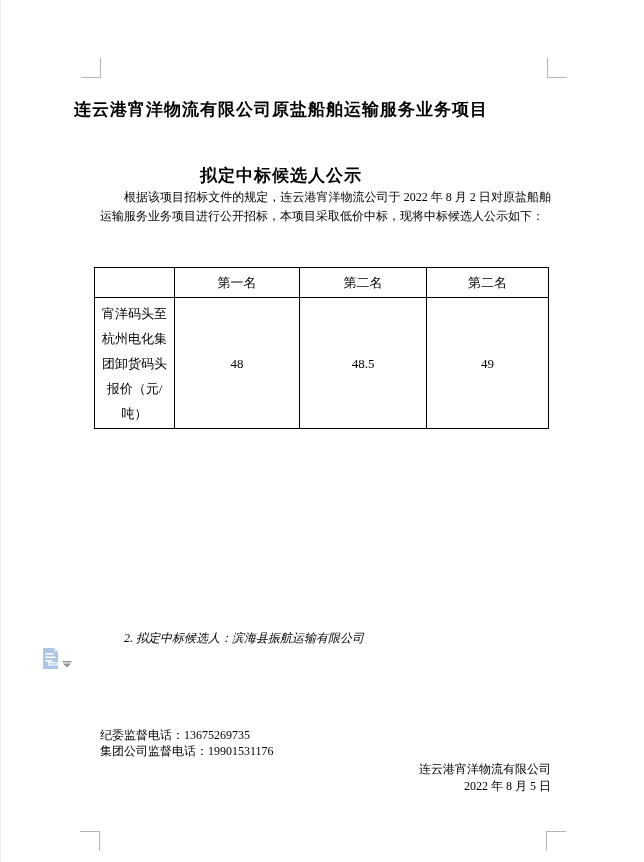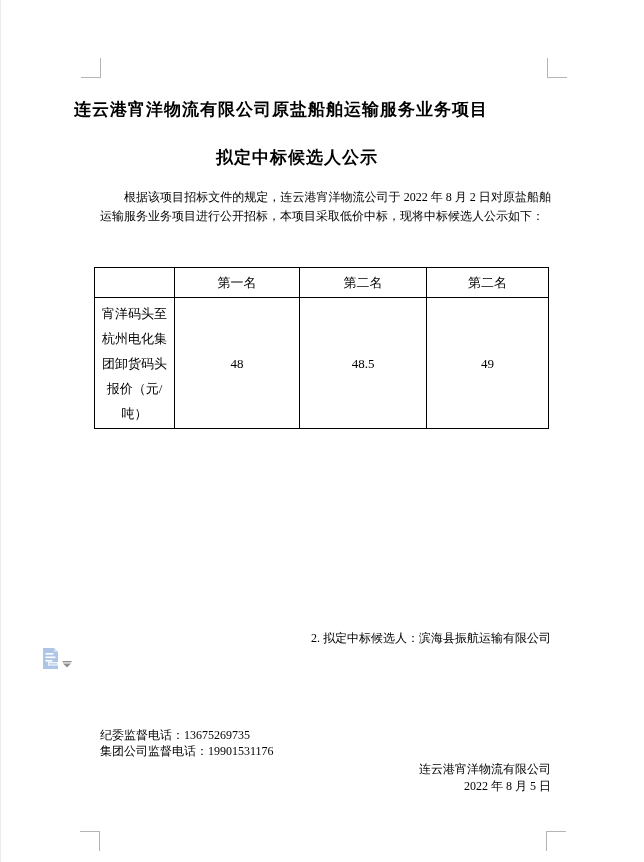--- a/index.html
+++ b/index.html
@@ -6,28 +6,28 @@
   .page{
     position:relative;width:644px;height:862px;background:#ffffff;overflow:hidden;
     font-family:"Liberation Serif","DejaVu Serif",serif;color:#000;
     border-left:1px solid #ececec;box-sizing:border-box;
   }
   .title{
     position:absolute;left:0;width:560px;text-align:center;
     font-size:17px;font-weight:bold;letter-spacing:1px;
   }
   .title1{top:98px;}
-  .title2{top:146px;padding-left:16px;}
+  .title2{top:164px;}
   .flowtext{
     position:absolute;left:99px;width:451px;font-size:12px;line-height:19px;
     text-align:justify;
   }
   .intro{top:188px;text-indent:2em;}
   .item1{top:245px;text-indent:2em;text-align:left;}
-  .item2{top:629px;text-indent:2em;text-align:right;}
+  .item2{top:629px;text-indent:2em;text-align:left;font-style:italic;}
   .item3{top:650px;text-indent:2em;line-height:22.5px;}
   .phone1{top:726px;text-align:left;}
   .phone2{top:742px;text-align:left;}
   .signature{top:760px;text-align:right;}
   .docdate{top:777px;text-align:right;}
   table.bids{
     position:absolute;left:93px;top:267px;width:454px;
     border-collapse:collapse;table-layout:fixed;font-size:13px;
   }
   table.bids td{

